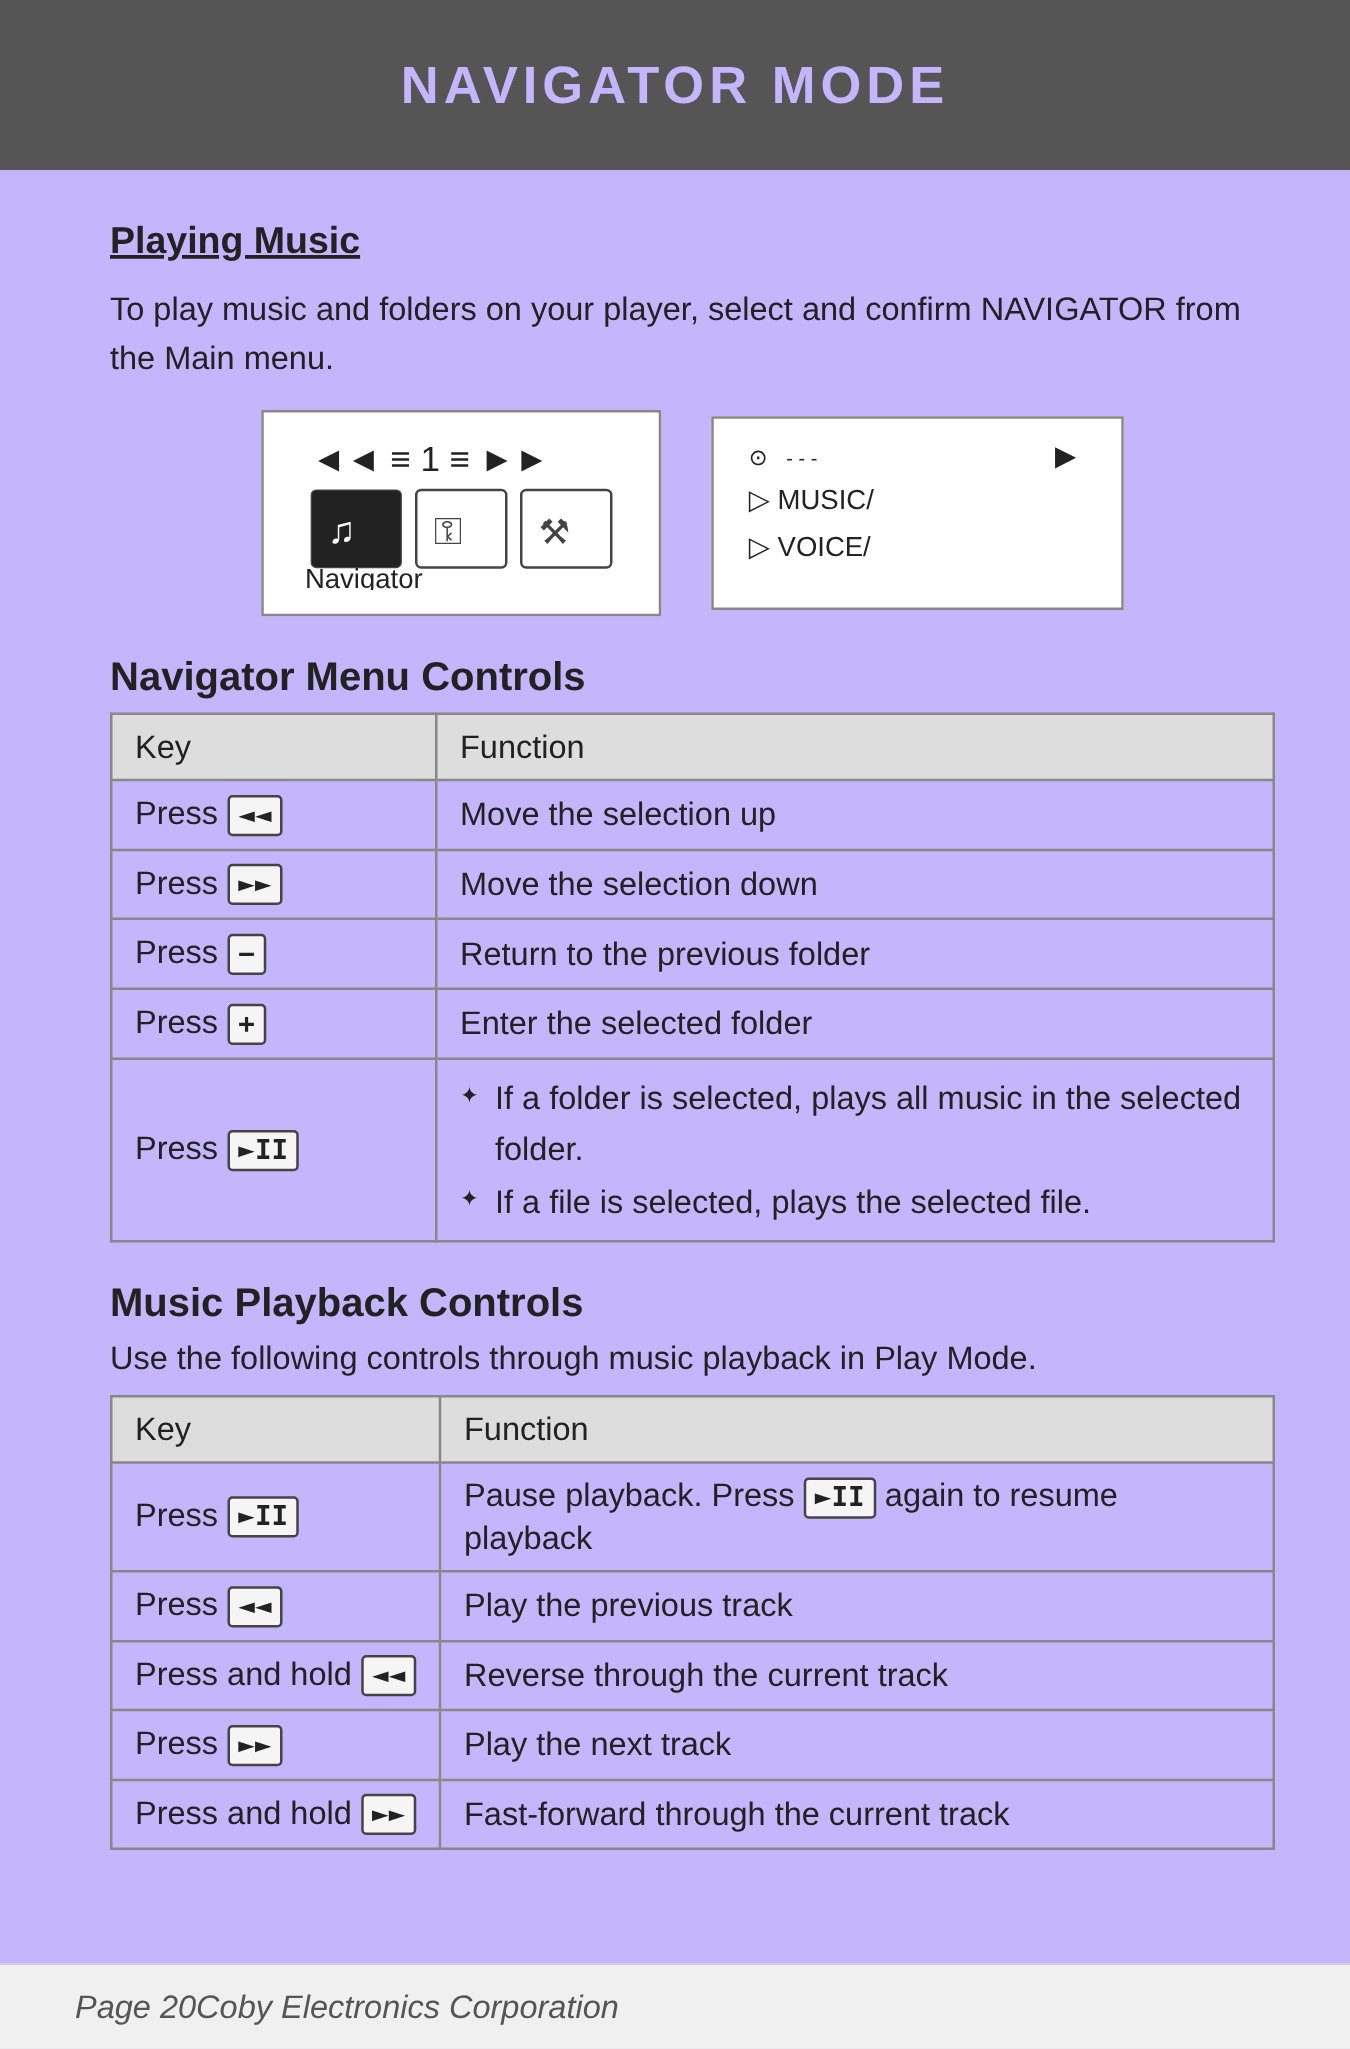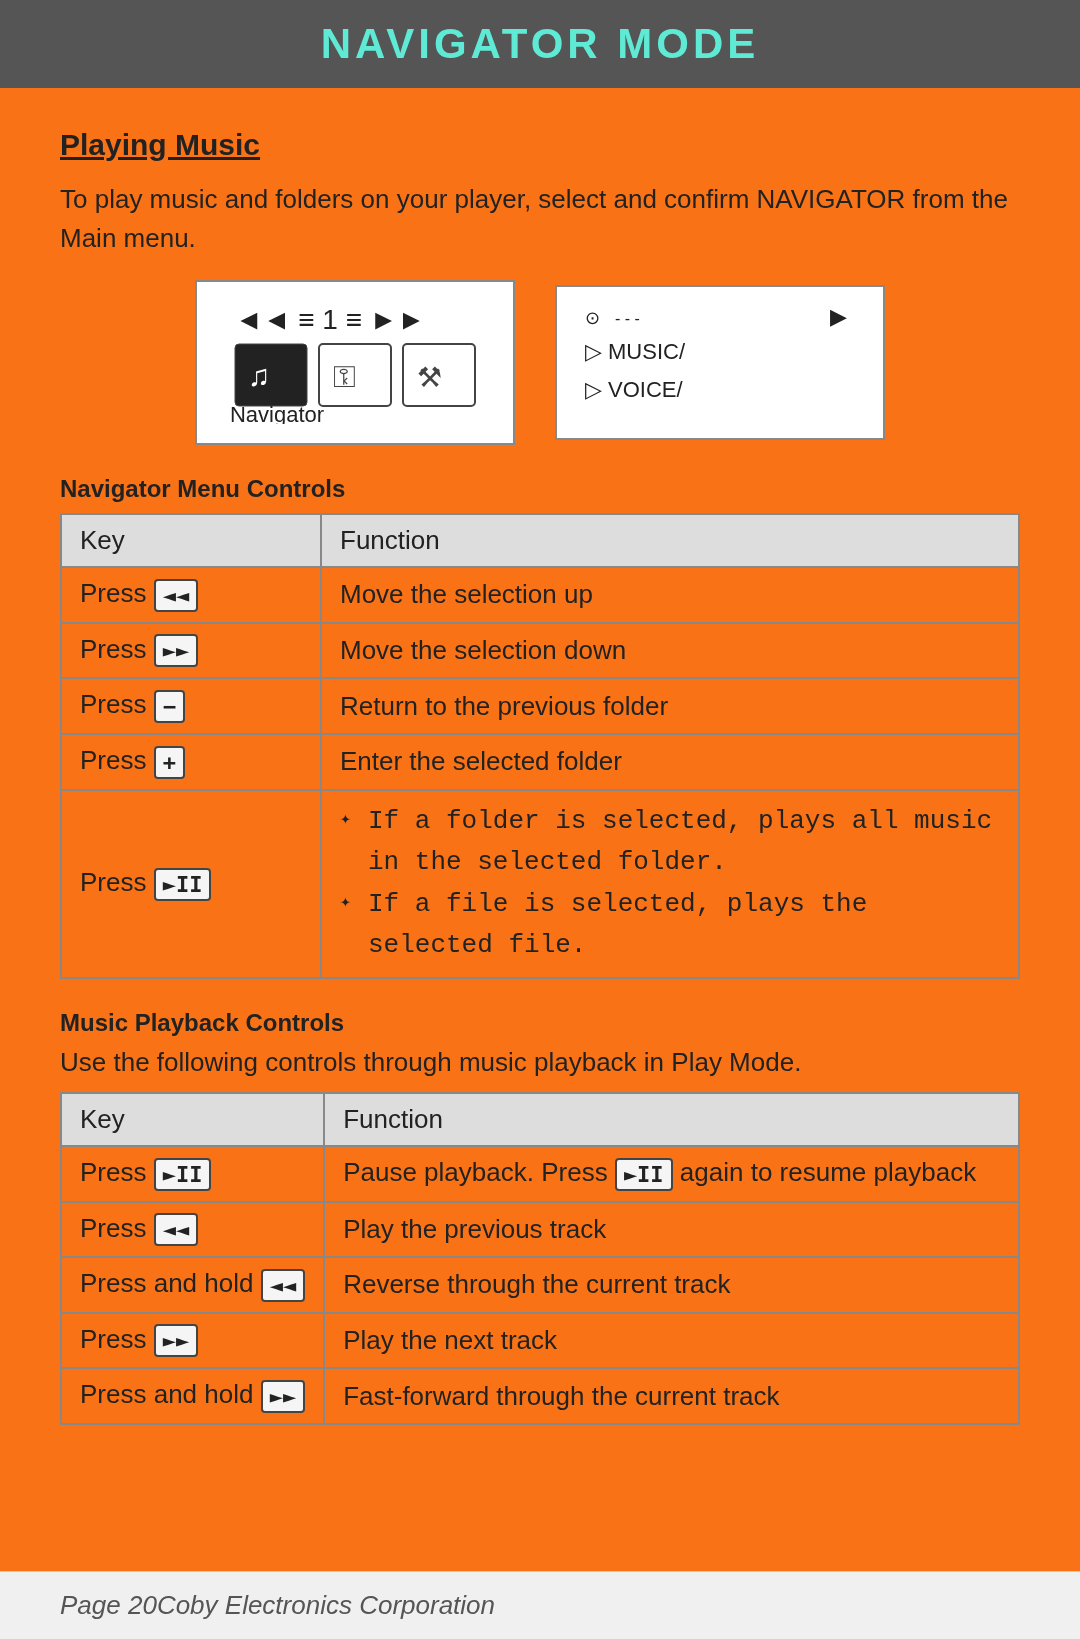--- a/index.html
+++ b/index.html
@@ -9,32 +9,32 @@
       background: #f0f0f0;
       font-family: Arial, sans-serif;
       font-size: 26px;
       color: #222;
       display: flex;
       flex-direction: column;
     }
 
     .header {
       background: #555;
-      color: #5eead4;
+      color: #c4b5fd;
       text-align: center;
-      padding: 20px 40px;
+      padding: 44px 40px;
       font-size: 42px;
       font-weight: bold;
       letter-spacing: 4px;
     }
 
     .content {
-      background: #f97316;
+      background: #c4b5fd;
       flex: 1;
-      padding: 40px 60px 30px 60px;
+      padding: 40px 60px 30px 88px;
     }
 
     .section-title {
       font-size: 30px;
       font-weight: bold;
       text-decoration: underline;
       margin-bottom: 18px;
     }
 
     .intro-text {
@@ -62,21 +62,21 @@
     .device-screen {
       border: 2px solid #888;
       padding: 12px 18px;
       background: #fff;
       display: inline-block;
       min-width: 280px;
       min-height: 110px;
     }
 
     .subsection-title {
-      font-size: 24px;
+      font-size: 32px;
       font-weight: bold;
       margin-bottom: 10px;
       margin-top: 10px;
     }
 
     .subintro-text {
       font-size: 26px;
       margin-bottom: 14px;
     }
 
@@ -114,21 +114,20 @@
       font-size: 22px;
       font-family: monospace;
       background: #f5f5f5;
       vertical-align: middle;
       font-weight: bold;
     }
 
     .bullet-list {
       list-style: none;
       padding: 0;
-      font-family: Liberation Mono, monospace;
     }
     .bullet-list li {
       padding-left: 28px;
       position: relative;
       line-height: 1.6;
     }
     .bullet-list li::before {
       content: '✦';
       position: absolute;
       left: 0;

